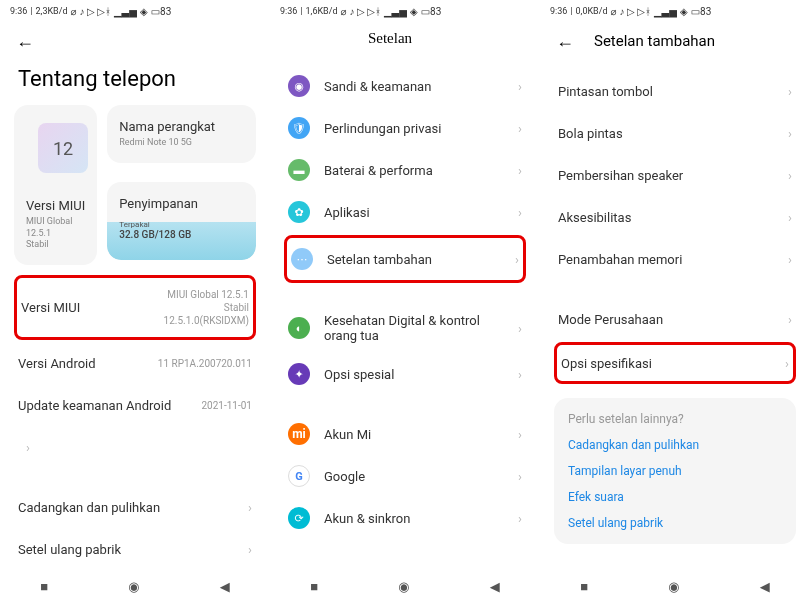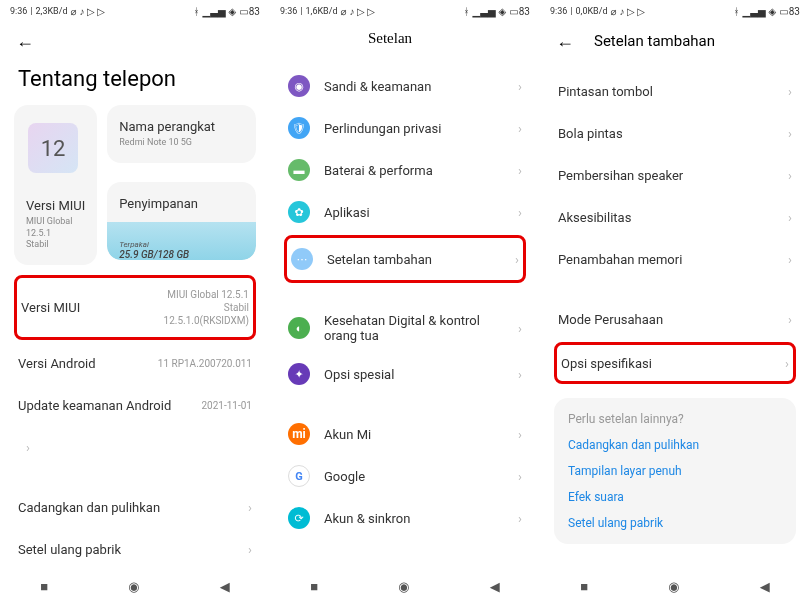--- a/index.html
+++ b/index.html
@@ -1,36 +1,36 @@
 <!DOCTYPE html>
 <html><head>
   <meta charset="utf-8">
   <style>
     * { margin: 0; padding: 0; box-sizing: border-box; }
     body { font-family: -apple-system, BlinkMacSystemFont, 'Segoe UI', Roboto, sans-serif; background: #fff; width: 810px; height: 600px; display: flex; }
     .panel { width: 270px; height: 600px; background: #fff; position: relative; overflow: hidden; }
-    .status-bar { height: 22px; display: flex; justify-content: space-between; align-items: center; padding: 0 10px; font-size: 9px; color: #333; }
+    .status-bar { height: 22px; display: flex; justify-content: flex-start; align-items: center; padding: 0 10px; font-size: 9px; color: #333; }
     .status-left { display: flex; align-items: center; gap: 3px; }
     .status-right { display: flex; align-items: center; gap: 3px; }
     .status-icon { font-size: 10px; }
     .header { padding: 8px 16px; display: flex; align-items: center; gap: 20px; }
     .back-arrow { font-size: 18px; cursor: pointer; }
     .header-title { font-size: 15px; font-weight: 400; }
     .header-title-center { flex: 1; text-align: center; margin-right: 30px; font-family: Liberation Serif, serif; }
     .big-title { font-size: 22px; font-weight: 400; padding: 6px 18px 14px; }
     .cards-row { display: flex; gap: 10px; padding: 0 14px; }
     .card-col { flex: 1; display: flex; flex-direction: column; gap: 19px; }
     .card { background: #f5f5f5; border-radius: 14px; padding: 14px 12px; }
     .card-miui { height: 160px; position: relative; display: flex; flex-direction: column; justify-content: flex-end; }
-    .miui-logo { position: absolute; top: 18px; left: 14px; width: 50px; height: 50px; background: linear-gradient(135deg, #e8d5f0, #d5e5f5); border-radius: 8px; display: flex; align-items: center; justify-content: center; font-size: 22px; color: #555; }
+    .miui-logo { position: absolute; top: 18px; left: 24px; width: 50px; height: 50px; background: linear-gradient(135deg, #e8d5f0, #d5e5f5); border-radius: 8px; display: flex; align-items: center; justify-content: center; font-size: 18px; color: #555; }
     .card-label { font-size: 13px; color: #333; margin-bottom: 3px; }
     .card-sub { font-size: 9px; color: #888; line-height: 1.3; }
     .card-storage { height: 78px; position: relative; overflow: hidden; }
     .storage-wave { position: absolute; bottom: 0; left: 0; right: 0; height: 38px; background: linear-gradient(to top, #8fd4e8, #b5e2f0); border-radius: 0 0 14px 14px; }
-    .storage-text { position: absolute; bottom: 0; left: 12px; font-size: 8px; color: #555; z-index: 1; font-style: italic; }
+    .storage-text { position: absolute; bottom: 20px; left: 12px; font-size: 8px; color: #555; z-index: 1; }
     .storage-val { font-size: 10px; color: #444; font-weight: 500; }
     .list { padding: 0 14px; margin-top: 10px; }
     .list-item { display: flex; align-items: center; justify-content: space-between; padding: 10px 4px; min-height: 42px; cursor: pointer; }
     .list-item-left { display: flex; align-items: center; gap: 14px; }
     .list-icon { width: 22px; height: 22px; border-radius: 50%; display: flex; align-items: center; justify-content: center; font-size: 11px; color: #fff; flex-shrink: 0; }
     .list-label { font-size: 13px; color: #333; }
     .list-value { font-size: 10px; color: #999; text-align: right; }
     .list-value-multi { line-height: 1.3; }
     .chevron { color: #bbb; font-size: 13px; margin-left: 8px; }
     .highlight { border: 3px solid #e60000; border-radius: 8px; margin: 2px 0; }
@@ -87,21 +87,21 @@
     <div class="card-col">
       <div class="card">
         <div class="card-label">Nama perangkat</div>
         <div class="card-sub">Redmi Note 10 5G</div>
       </div>
       <div class="card card-storage">
         <div class="card-label">Penyimpanan</div>
         <div class="storage-wave"></div>
         <div class="storage-text">
           <span>Terpakai</span><br>
-          <span class="storage-val">25.9 GB/128 GB</span>
+          <span class="storage-val">32.8 GB/128 GB</span>
         </div>
       </div>
     </div>
   </div>
   <div class="list">
     <div class="list-item highlight">
       <div class="list-label">Versi MIUI</div>
       <div class="list-value list-value-multi">
         <span>MIUI Global 12.5.1</span><br>
         <span>Stabil</span><br>

